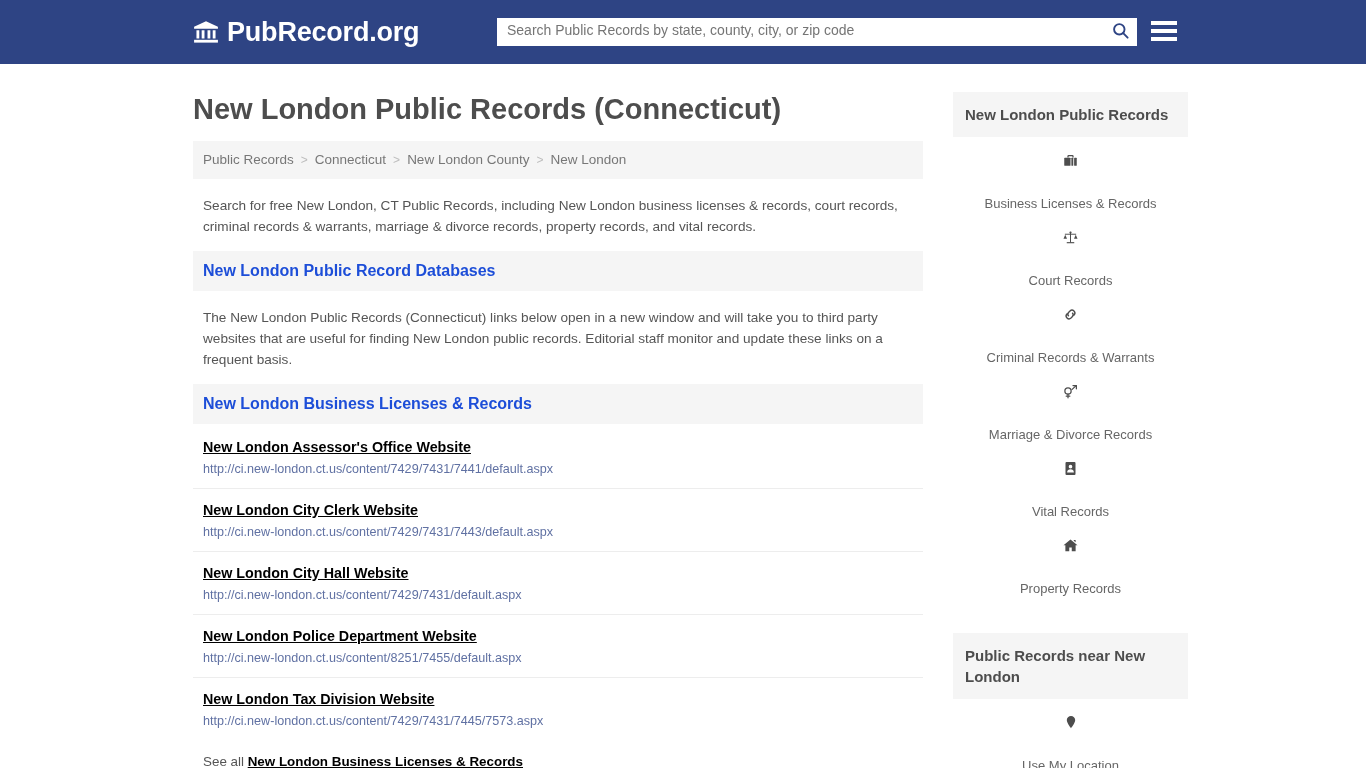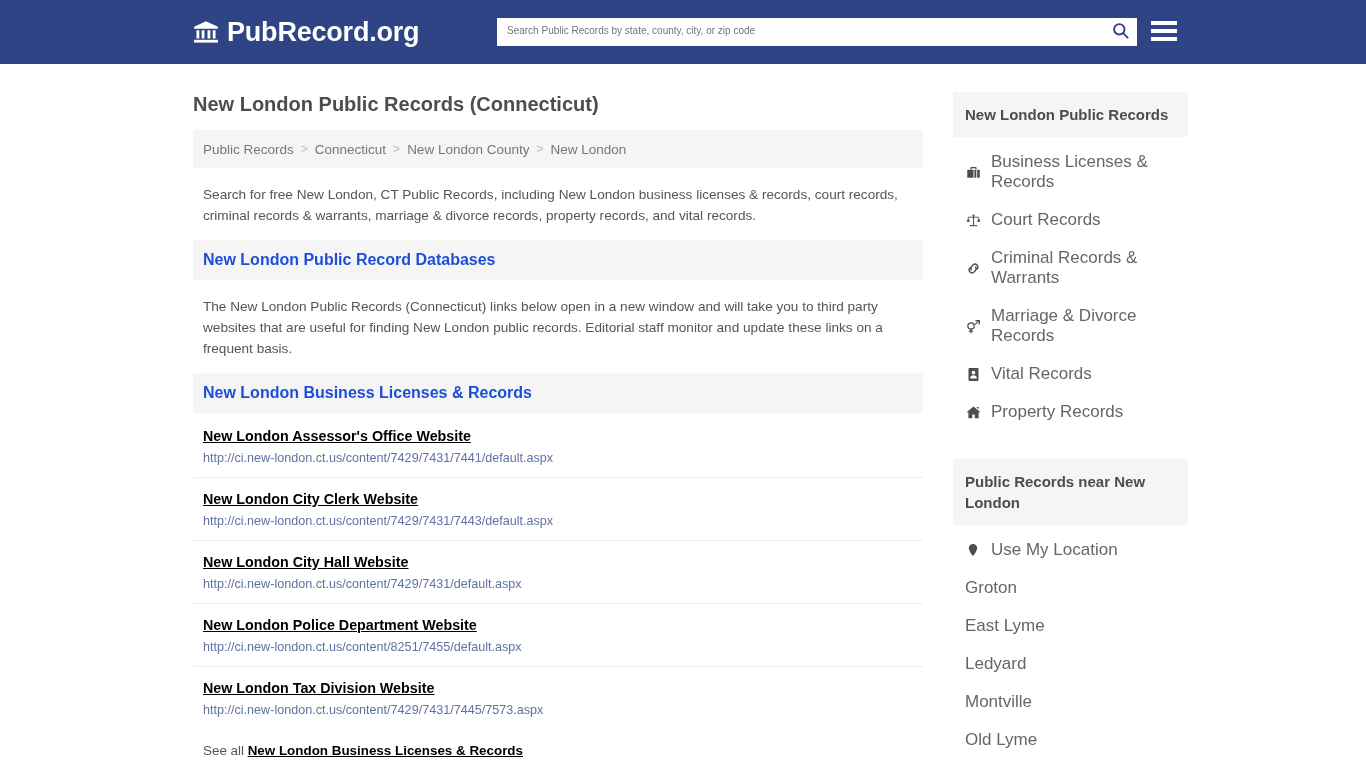--- a/index.html
+++ b/index.html
@@ -55,21 +55,21 @@
     display: flex;
     align-items: center;
   }
   .search-input {
     flex: 1 1 auto;
     border: none;
     outline: none;
     height: 26px;
     padding: 0 8px 4px 10px;
     font-family: "Liberation Sans", sans-serif;
-    font-size: 10px;
+    font-size: 14px;
     color: #333333;
     background: transparent;
   }
   .search-input::placeholder { color: #757575; }
   .search-btn {
     width: 34px;
     height: 28px;
     border: none;
     background: transparent;
     display: flex;
@@ -113,21 +113,21 @@
     width: 730px;
     flex: 0 0 730px;
   }
   .side-col {
     width: 235px;
     flex: 0 0 235px;
     margin-left: 30px;
   }
 
   h1.page-title {
-    font-size: 20px;
+    font-size: 29px;
     font-weight: bold;
     color: #4d4d4d;
     margin: 0;
     padding: 28px 0 14px 0;
     line-height: 1.2;
   }
 
   .breadcrumb {
     background: #f5f5f5;
     height: 38px;
@@ -201,25 +201,26 @@
     font-size: 15px;
     font-weight: bold;
     color: #4d4d4d;
     line-height: 1.4;
     margin-top: 28px;
   }
   .side-list { padding: 6px 0 0 0; margin: 0; list-style: none; }
   .side-item {
     display: flex;
     align-items: center;
-    gap: 10px;
+    gap: 28px;
     padding: 9px 12px;
-    font-size: 17px;
+    font-size: 13px;
     color: #666666;
     text-decoration: none;
+    flex-direction: column;
   }
   .side-item .lbl { color: #666666; }
   .side-icon {
     width: 16px;
     height: 16px;
     flex: 0 0 16px;
     display: flex;
     align-items: center;
     justify-content: center;
     color: #4d4d4d;

